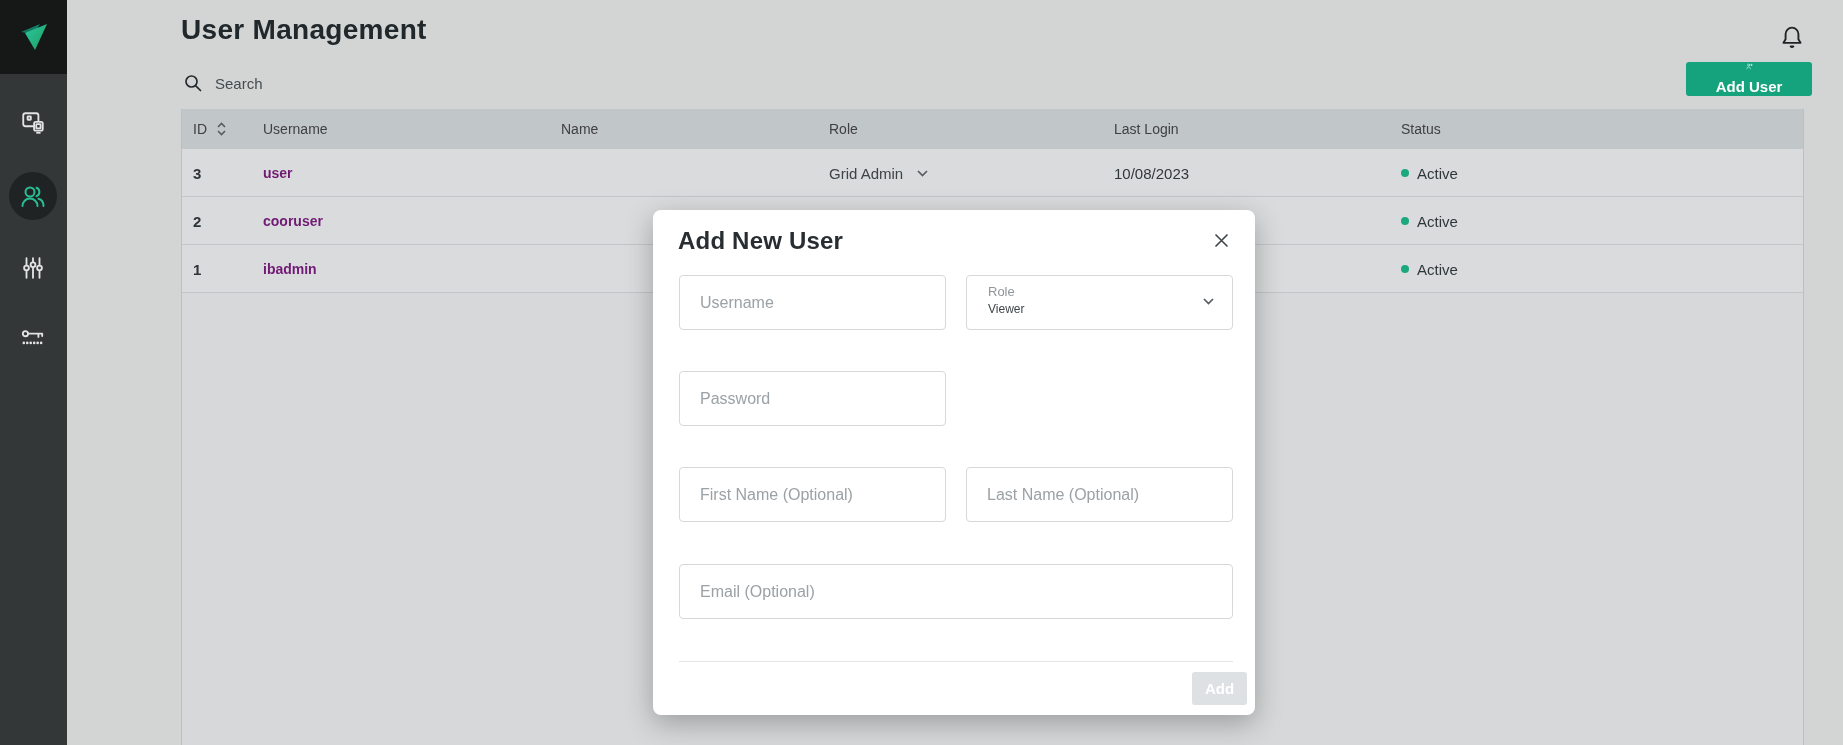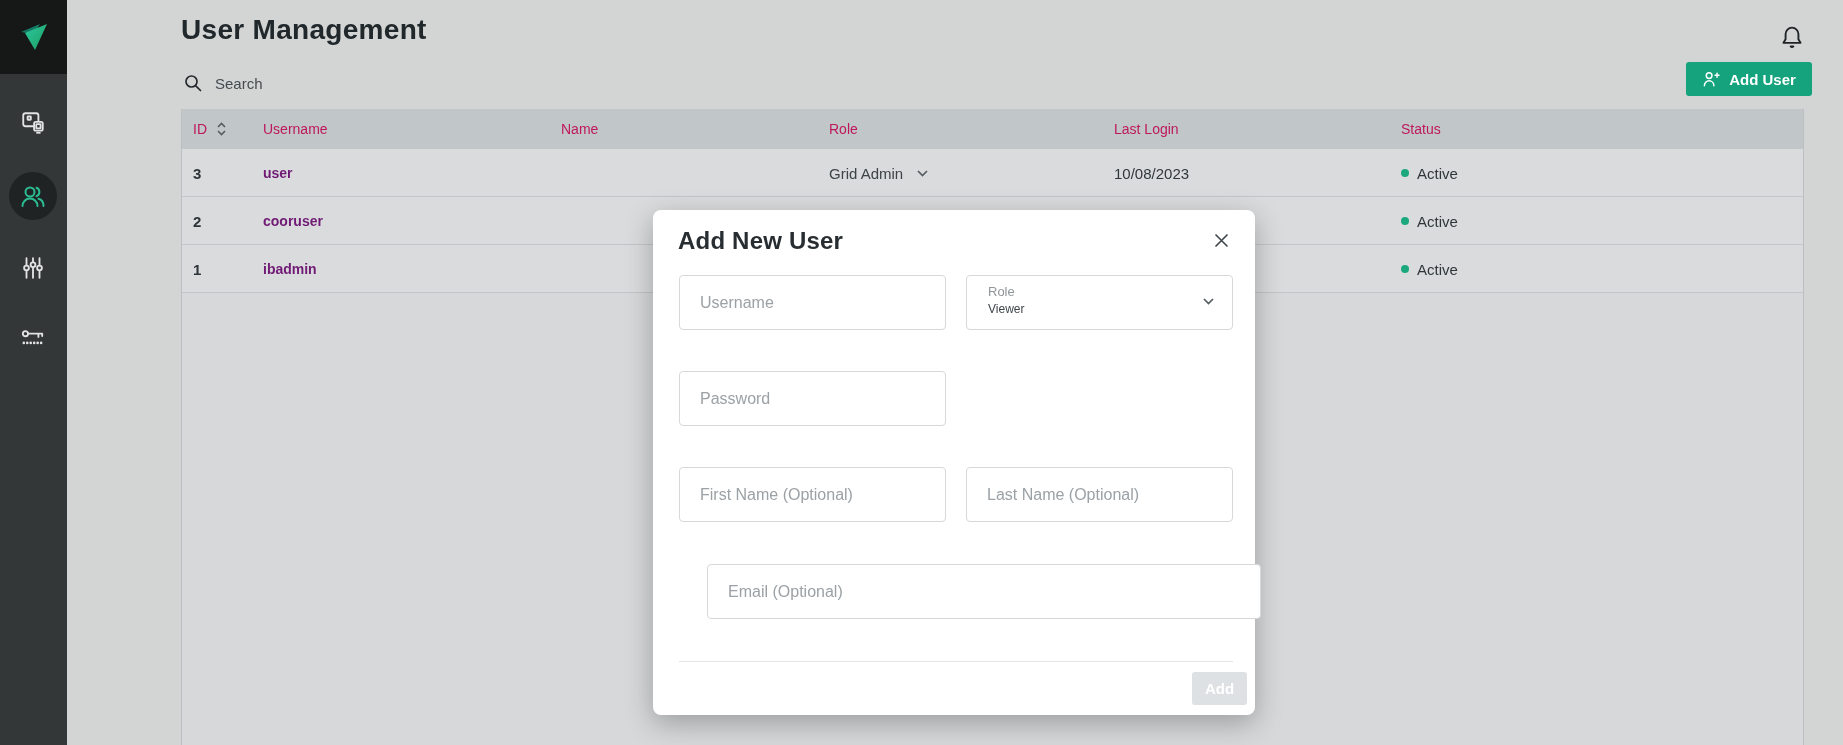--- a/index.html
+++ b/index.html
@@ -13,26 +13,26 @@
   .nav-item.active{background:#1f2324;}
 
   
   .main{position:absolute;left:67px;top:0;width:1776px;height:745px;padding-left:44px;}
   .page-title{position:absolute;left:114px;top:14px;font-size:28px;font-weight:700;color:#21282b;letter-spacing:.3px;}
   .bell{position:absolute;left:1708px;top:20px;width:34px;height:34px;display:flex;align-items:center;justify-content:center;cursor:pointer;}
   .search-row{position:absolute;left:116px;top:68px;width:420px;height:30px;display:flex;align-items:center;}
   .search-row svg{flex:0 0 auto;margin-right:10px;}
   .search-input{border:none;outline:none;background:transparent;font-size:15px;color:#30373a;width:340px;}
   .search-input::placeholder{color:#454c50;opacity:1;}
-  .add-btn{position:absolute;left:1619px;top:62px;width:126px;height:34px;background:var(--accent);border:none;border-radius:3px;color:#fff;font-size:15px;font-weight:700;display:flex;align-items:center;justify-content:center;gap:8px;cursor:pointer;}
+  .add-btn{position:absolute;left:1619px;top:62px;width:126px;height:34px;background:var(--accent);border:none;border-radius:3px;color:#fff;font-size:15px;font-weight:700;display:flex;align-items:center;justify-content:center;gap:8px;cursor:pointer;flex-direction:column;}
 
   
   .grid{position:absolute;left:114px;top:109px;width:1623px;height:636px;background:var(--grid_body_bg);border-left:1px solid #bcc0c2;border-right:1px solid #bcc0c2;}
   .thead{position:relative;height:40px;background:var(--header_bg);}
-  .thead .hcell{position:absolute;top:0;height:40px;display:flex;align-items:center;font-size:14px;color:#be185d;}
+  .thead .hcell{position:absolute;top:0;height:40px;display:flex;align-items:center;font-size:14px;color:#404040;}
   .trow{position:relative;height:48px;background:var(--row_bg);border-bottom:1px solid #c2c6c8;}
   .trow .cell{position:absolute;top:0;height:48px;display:flex;align-items:center;font-size:15px;color:#30373b;}
   .cell.id{left:11px;font-weight:700;color:#2e3538;}
   .hcell.id{left:11px;}
   .hcell .sort{margin-left:10px;display:flex;flex-direction:column;gap:2px;cursor:pointer;}
   .cell.username{left:81px;font-size:14px;font-weight:700;color:#701a75;}
   .hcell.username{left:81px;}
   .cell.name{left:379px;}  .hcell.name{left:379px;}
   .cell.role{left:647px;cursor:pointer;gap:14px;color:#3c4347;}  .hcell.role{left:647px;}
   .cell.lastlogin{left:932px;}  .hcell.lastlogin{left:932px;}
@@ -40,21 +40,21 @@
   .dot{width:8px;height:8px;border-radius:50%;background:var(--status_dot);display:inline-block;}
 
   
   .modal{position:absolute;left:653px;top:210px;width:602px;height:505px;background:#fff;border-radius:8px;box-shadow:0 8px 28px rgba(0,0,0,.28);padding-left:48px;}
   .modal-title{position:absolute;left:25px;top:17px;font-size:24px;font-weight:700;color:#272d30;letter-spacing:.2px;}
   .modal-close{position:absolute;left:556px;top:18px;width:24px;height:24px;display:flex;align-items:center;justify-content:center;cursor:pointer;background:none;border:none;padding:0;}
   .f-input{position:absolute;height:55px;border:1px solid #d6d9da;border-radius:4px;background:#fff;font-size:16px;color:#30373a;padding:0 20px;outline:none;width:267px;}
   .f-input::placeholder{color:#9ba1a5;opacity:1;}
   .col-l{left:26px;}  .col-r{left:313px;}
   .row-1{top:65px;}  .row-2{top:161px;}  .row-3{top:257px;}
-  .email{top:354px;width:554px;margin-left:28px;}
+  .email{top:354px;width:554px;}
   .role-select{position:absolute;left:313px;top:65px;width:267px;height:55px;border:1px solid #d6d9da;border-radius:4px;background:#fff;cursor:pointer;}
   .role-select .rlabel{position:absolute;left:21px;top:8px;font-size:13px;color:#8f969a;}
   .role-select .rvalue{position:absolute;left:21px;top:26px;font-size:12px;color:#3f464a;}
   .role-select .chev{position:absolute;right:18px;top:22px;}
   .modal-divider{position:absolute;left:26px;top:451px;width:554px;height:1px;background:#e3e5e6;}
   .modal-add{position:absolute;left:539px;top:462px;width:55px;height:33px;background:var(--add_disabled_bg);border:none;border-radius:3px;color:#fff;font-size:15px;font-weight:700;cursor:default;}
 </style>
 </head>
 <body>
 

